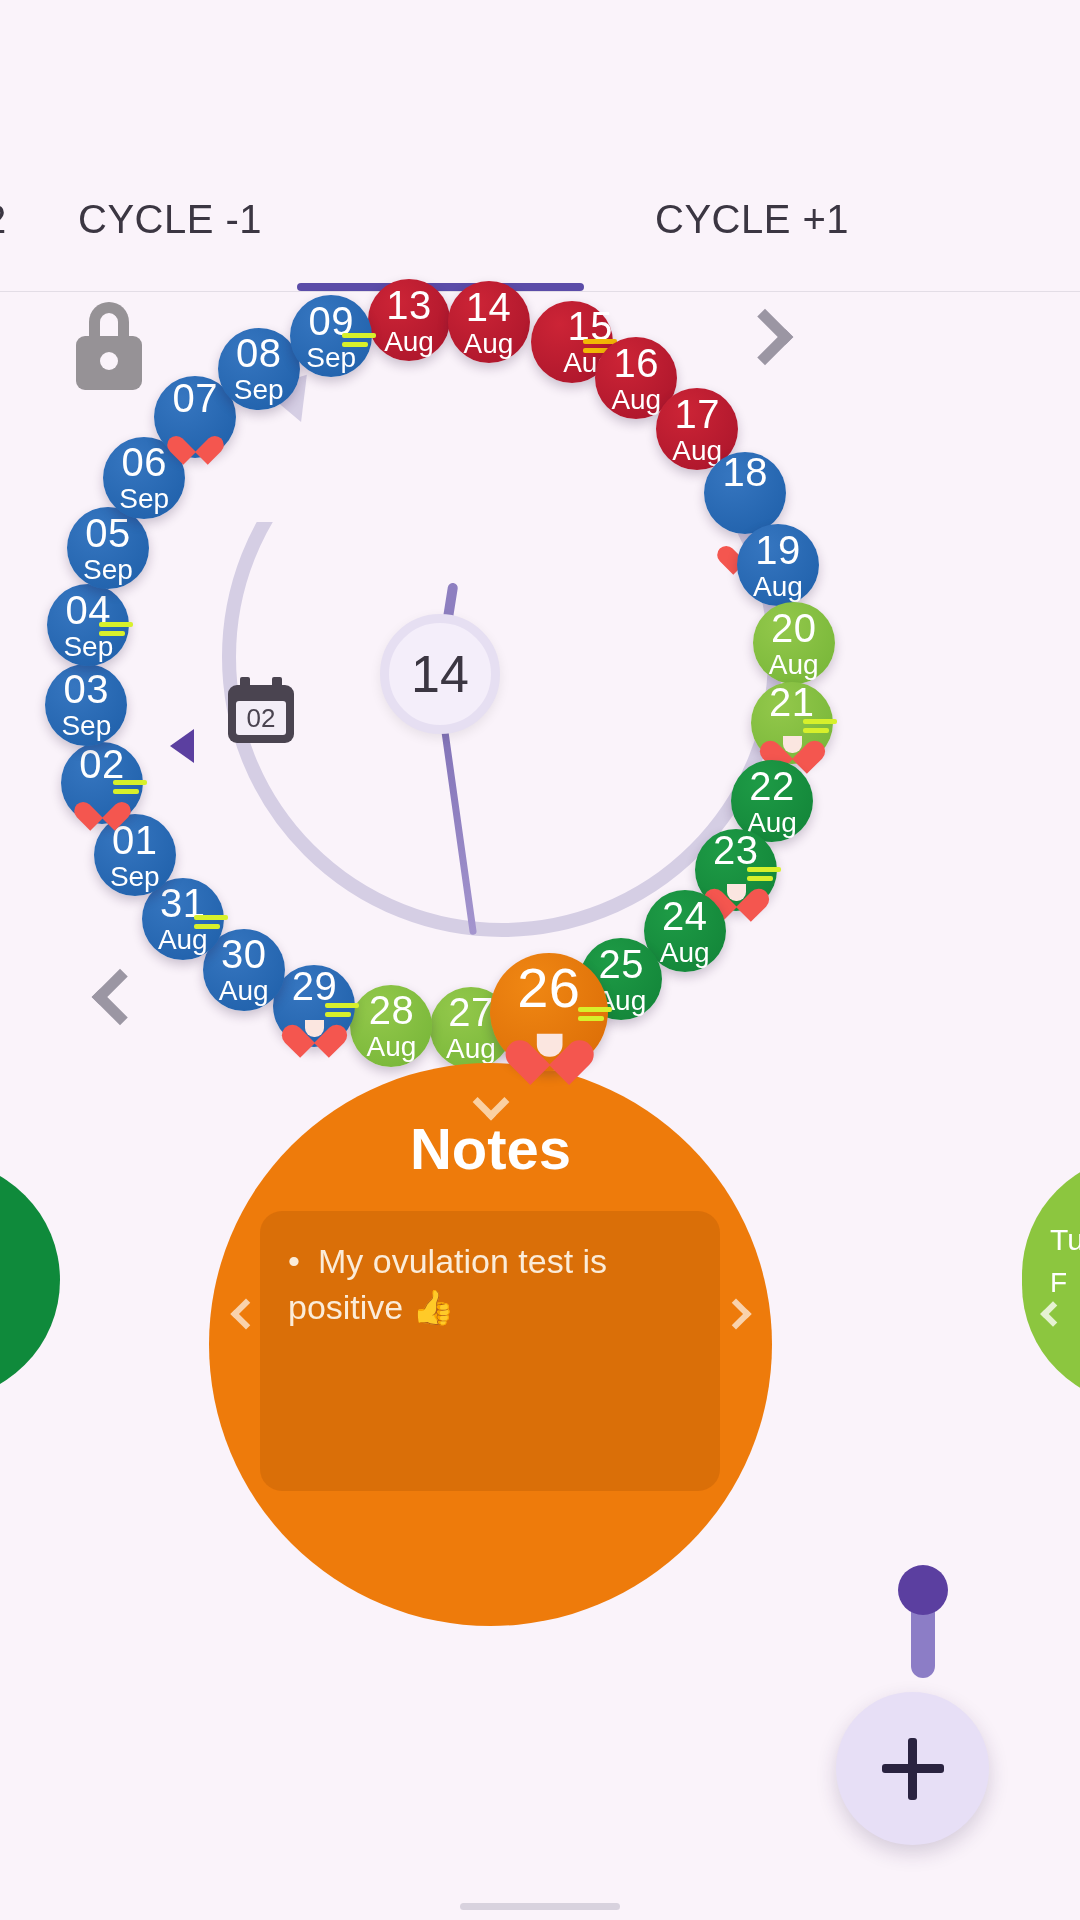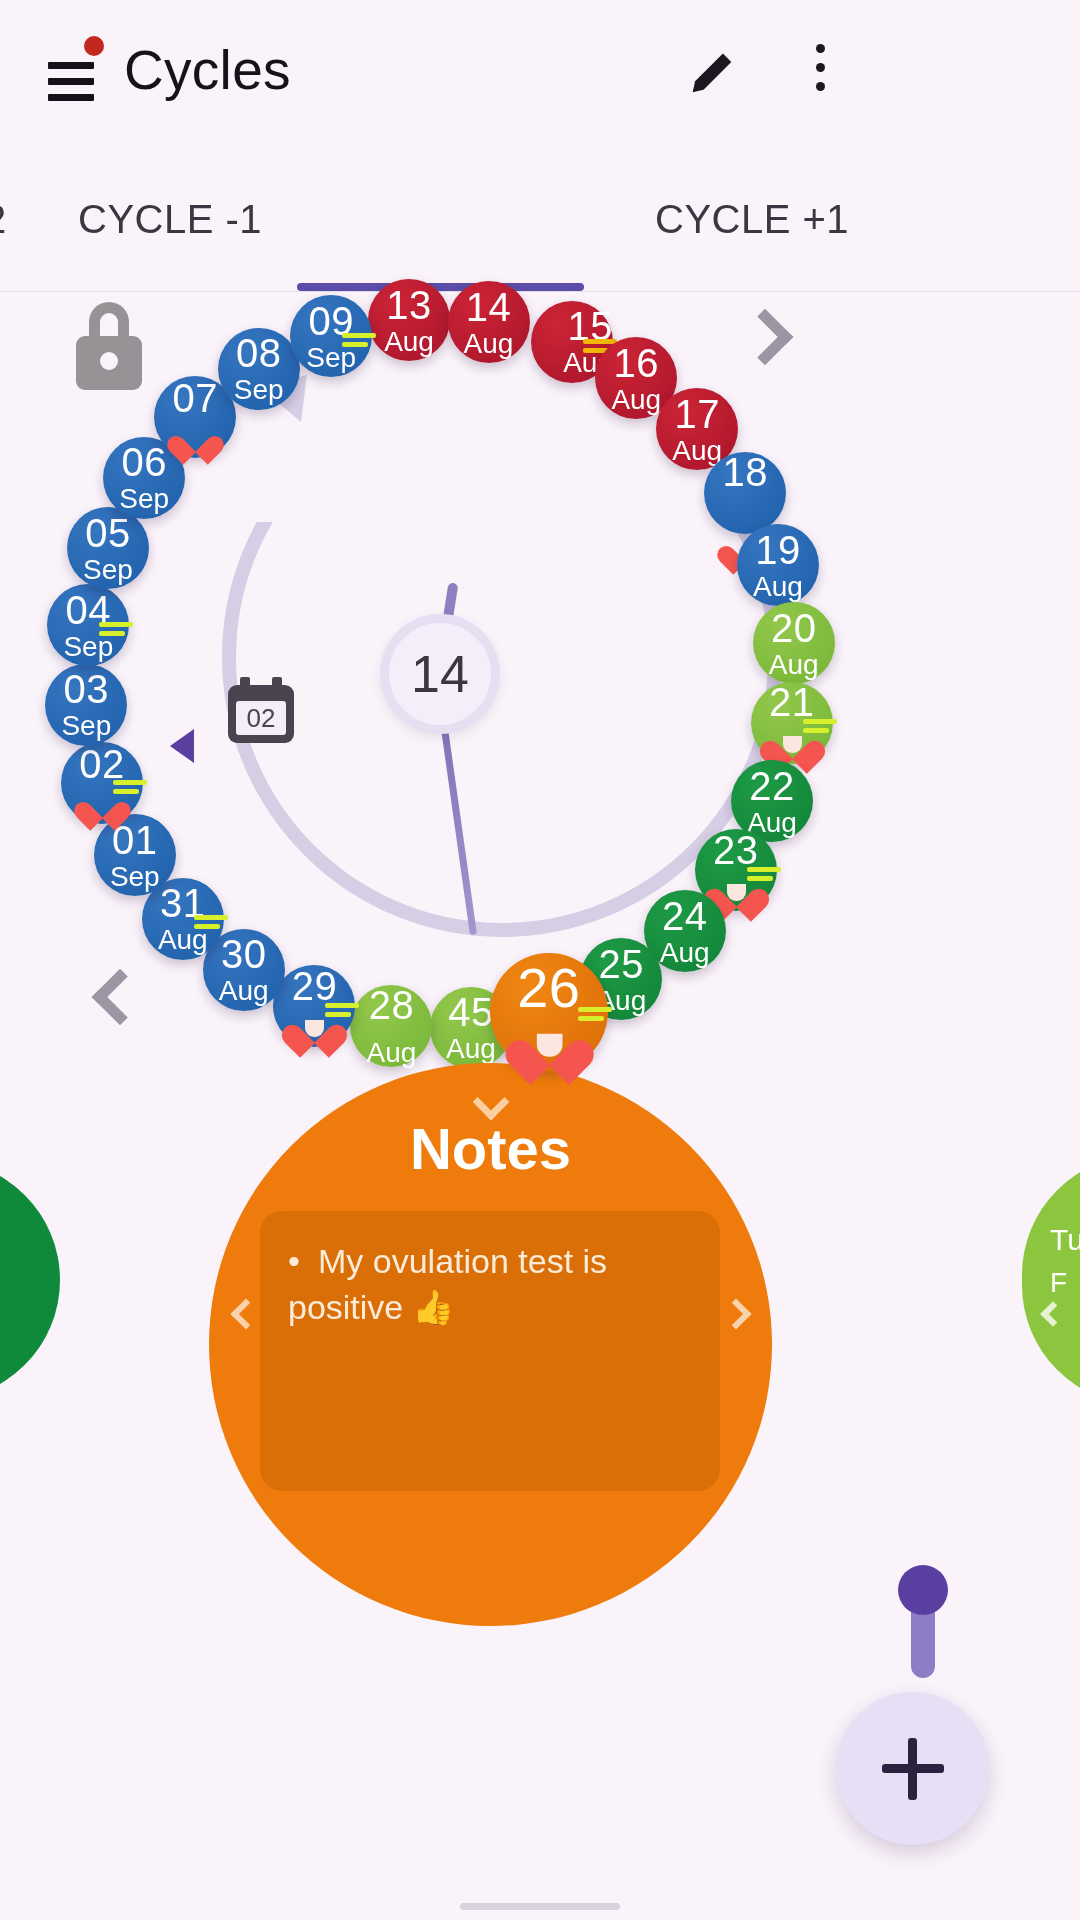--- a/index.html
+++ b/index.html
@@ -141,39 +141,20 @@
   .fab .p2{ left:72px; top:46px; width:9px; height:62px; }
 
   .navbar{ position:absolute; left:0; top:1893px; width:1080px; height:27px; background:#FAF3FA; }
   .navbar .pill{ position:absolute; left:460px; top:10px; width:160px; height:7px; border-radius:4px; background:#D8D2DE; }
 </style>
 </head>
 <body>
 
 <div id="root">
 
-  <div class="appbar">
-    <div class="hamburger">
-        <i></i>
-        <i></i>
-        <i></i>
-      </div>
-    <div class="badge-dot"></div>
-    <div class="app-title">Cycles</div>
-    <div class="edit-icon">
-      <svg width="58" height="58" viewBox="0 0 24 24">
-          <path d="M4 19.5 L5 15 L16.5 3.5 L20 7 L8.5 18.5 Z" fill="#1b1720"></path>
-        </svg>
-    </div>
-    <div class="overflow">
-        <i></i>
-        <i></i>
-        <i></i>
-      </div>
-  </div>
 
   <div class="tabs">
     <div class="tab cut">2</div>
     <div class="tab t1">CYCLE -1</div>
     <div class="tab t3">CYCLE +1</div>
     <div class="tab-underline"></div>
   </div>
 
   <div class="wheel">
     <div class="ring"></div>
@@ -277,24 +258,24 @@
           <div class="dnum" style="font-size: 56px;">26</div>
           <div class="heart-o" style="transform: scale(1.35); margin-top: 12px;">
             <div class="inner"></div>
           </div>
           <div class="note-badge yl">
             <i></i>
             <i></i>
           </div>
         </div>
         <div class="day lgreen" style="left: 429.94px; top: 694.649px; width: 82px; height: 82px;">
-          <div class="dnum">45</div>
-          <div class="dmon">Aug</div>
-        </div>
-        <div class="day lgreen" style="left: 350.47px; top: 692.667px; width: 82px; height: 82px; justify-content: space-between;">
+          <div class="dnum">27</div>
+          <div class="dmon">Aug</div>
+        </div>
+        <div class="day lgreen" style="left: 350.47px; top: 692.667px; width: 82px; height: 82px;">
           <div class="dnum">28</div>
           <div class="dmon">Aug</div>
         </div>
         <div class="day blue" style="left: 273.434px; top: 673.051px; width: 82px; height: 82px;">
           <div class="dnum">29</div>
           <div class="heart-o">
             <div class="inner"></div>
           </div>
           <div class="note-badge yl">
             <i></i>

